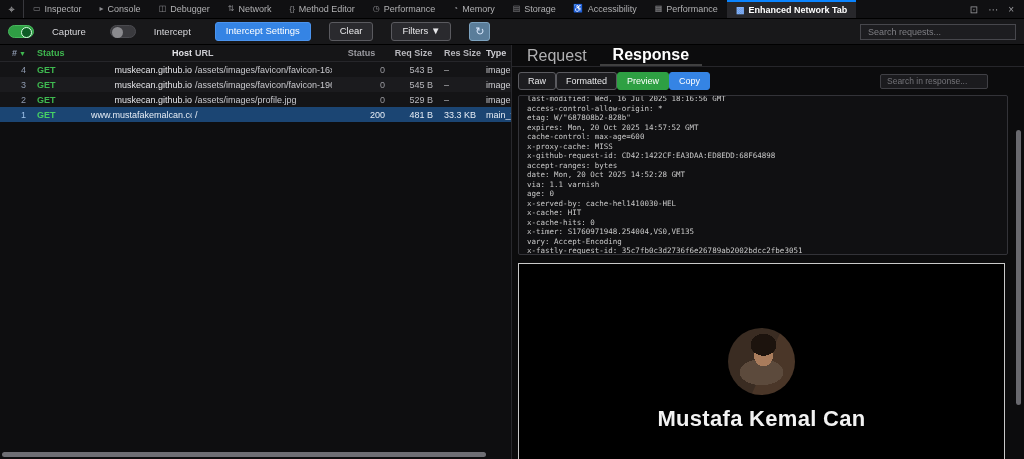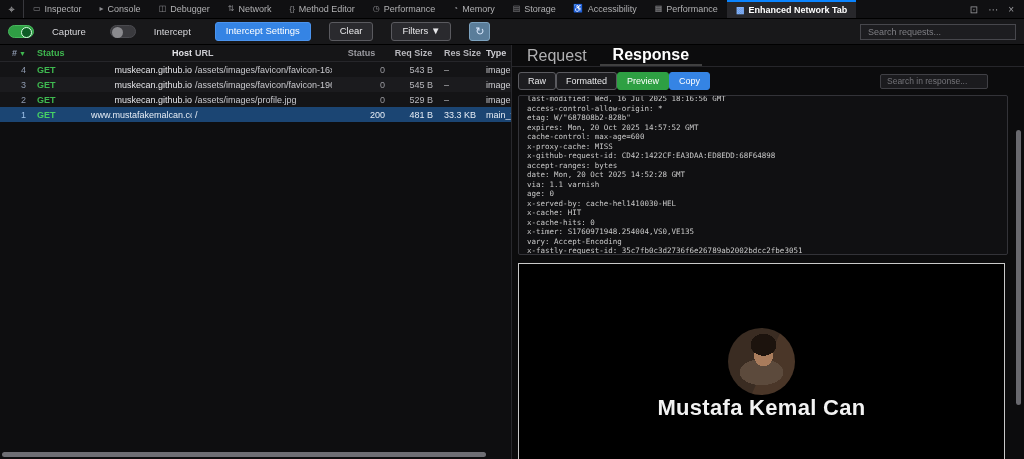--- a/index.html
+++ b/index.html
@@ -107,21 +107,21 @@
   .avatar {
     margin-top:64px; width:67px; height:67px; border-radius:50%;
     background-color:#2e2119;
     background-image:
       radial-gradient(ellipse 13px 11px at 53% 25%, #1c130d 0 99%, transparent 100%),
       radial-gradient(ellipse 10px 13px at 53% 38%, #a97c5c 0 99%, transparent 100%),
       radial-gradient(ellipse 22px 13px at 50% 66%, #5c4a3c 0 99%, transparent 100%),
       linear-gradient(115deg, #3a2c22 55%, #4a3628 56%),
       linear-gradient(to top, #d4691c 0 26%, transparent 26%);
   }
-  .preview-title { margin-top:0; font-size:22px; font-weight:bold; color:#f2f2f2; letter-spacing:0.3px; }
+  .preview-title { margin-top:11px; font-size:22px; font-weight:bold; color:#f2f2f2; letter-spacing:0.3px; }
   .vscrollbar { position:absolute; right:3px; top:85px; width:5px; height:275px; background:#69696e; border-radius:3px; }
 </style>
 </head>
 <body>
 
 <header class="tabbar">
   <div class="pick-btn">
     <span>⌖</span>
   </div>
   <div class="dt-tab">

